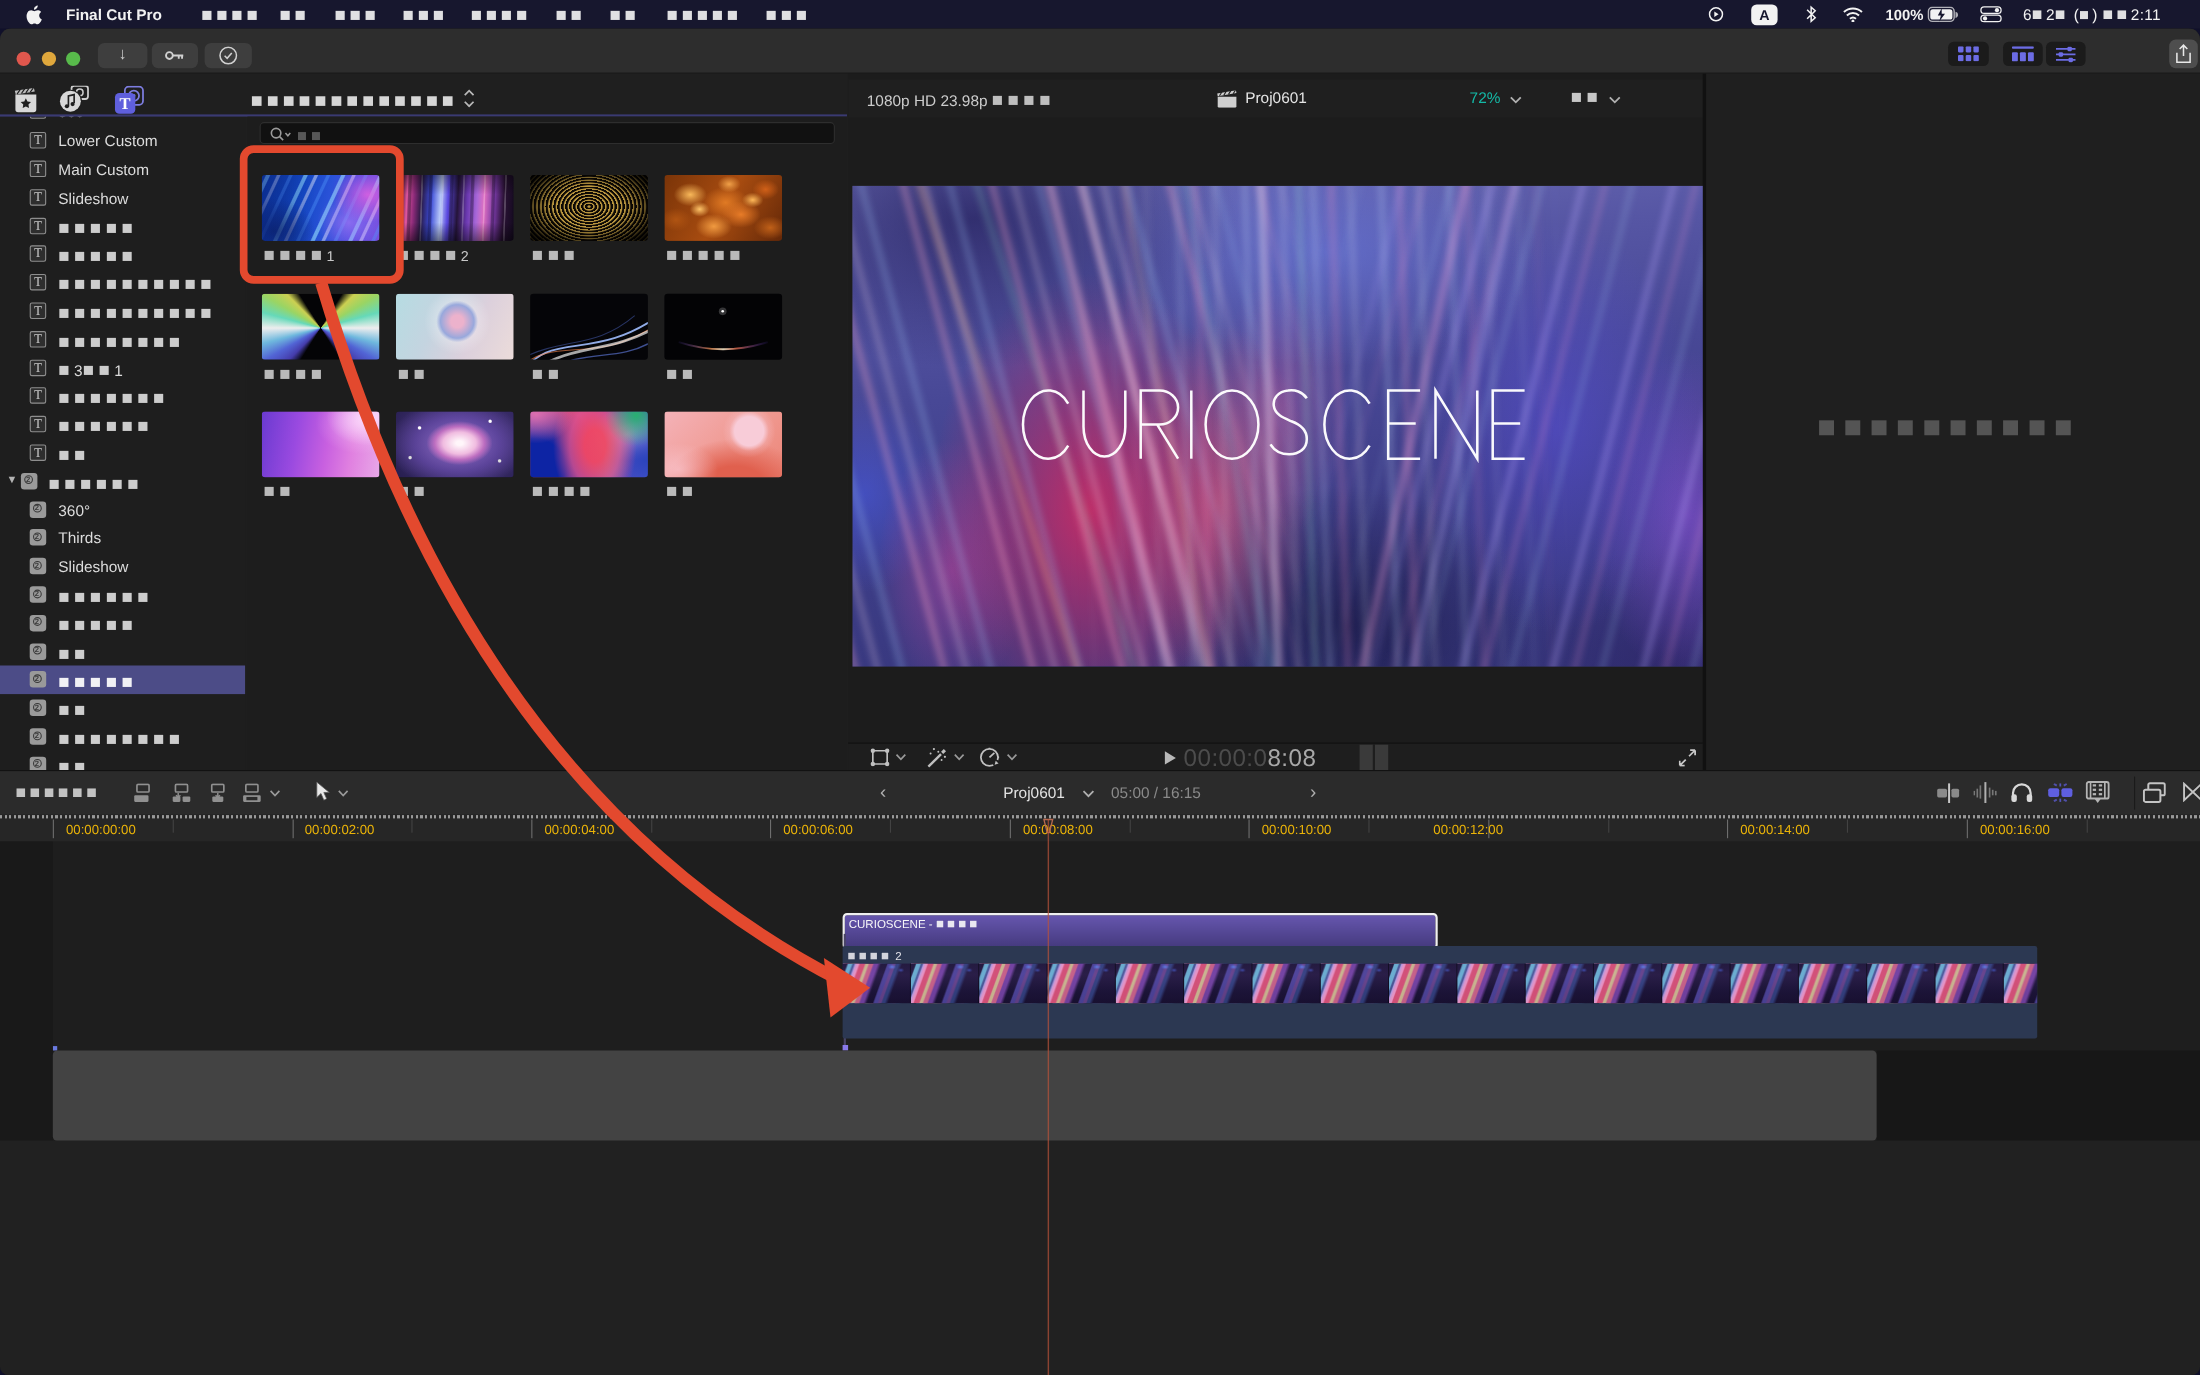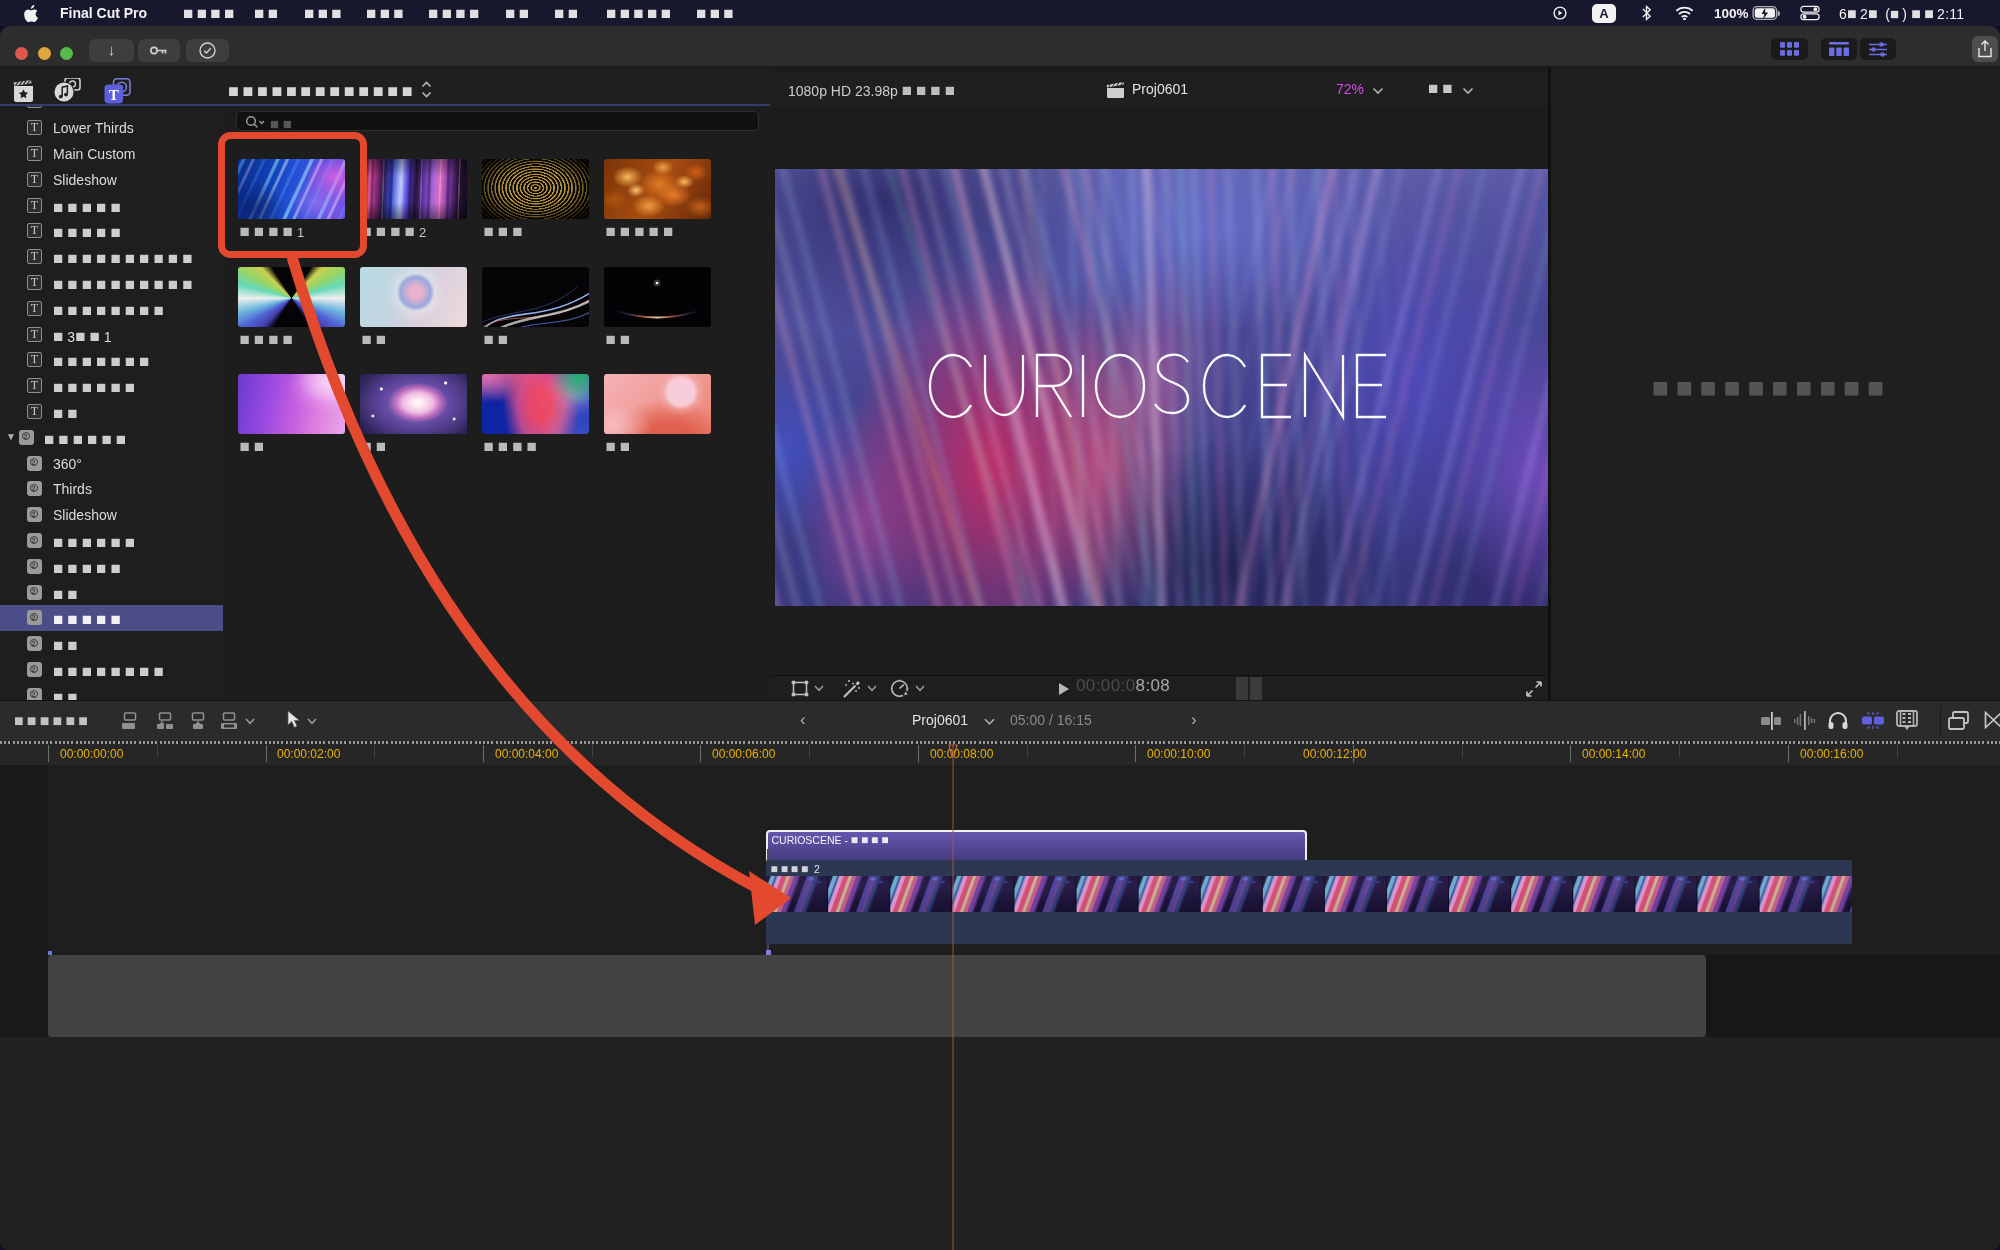--- a/index.html
+++ b/index.html
@@ -181,21 +181,21 @@
         </g>
       </svg>
   </div>
   <div id="sidebar">
     <div class="srow" style="top:-18.5px">
         <span class="ic">T</span>
         <span class="tx">360°</span>
       </div>
     <div class="srow" style="top:9.2px">
         <span class="ic">T</span>
-        <span class="tx">Lower Thirds</span>
+        <span class="tx">Lower Custom</span>
       </div>
     <div class="srow" style="top:35px">
         <span class="ic">T</span>
         <span class="tx">Main Custom</span>
       </div>
     <div class="srow" style="top:60.8px">
         <span class="ic">T</span>
         <span class="tx">Slideshow</span>
       </div>
     <div class="srow" style="top:86.6px">
@@ -362,21 +362,21 @@
     <div id="vtopbar">
       <div class="abs" style="left:17px;top:9px">1080p HD 23.98p <span class="jp" style="font-size:17px">■■■■</span></div>
       <svg class="abs" style="left:335px;top:10px" width="19" height="16" viewBox="0 0 19 16">
           <g fill="#cfcfcf">
             <path d="M1 6h17v8.5a1.5 1.5 0 0 1-1.5 1.5h-14A1.5 1.5 0 0 1 1 14.5z"></path>
             <path d="M1 5.5 0.6 3 17.6 0l.4 2.6z"></path>
             <path d="m2.6 5 2.2-3.4M6.6 4.5 8.8 1M10.8 3.8 13 .4M15 3.2 17.2 0" stroke="#1f1f1f" stroke-width="1"></path>
           </g>
         </svg>
       <div class="abs" style="left:361px;top:9px;color:#e4e4e4">Proj0601</div>
-      <div class="abs" style="left:565px;top:9px;color:#d946ef">72%</div>
+      <div class="abs" style="left:565px;top:9px;color:#14b8a6">72%</div>
       <svg class="abs" style="left:601px;top:15px" width="12" height="8" viewBox="0 0 12 8">
           <path d="m1.5 1.5 4.5 4.5 4.5-4.5" fill="none" stroke="#b0b0b0" stroke-width="1.7"></path>
         </svg>
       <div class="abs jp" style="left:657px;top:7px;font-size:17px;color:#d6d6d6">■■</div>
       <svg class="abs" style="left:691px;top:15px" width="12" height="8" viewBox="0 0 12 8">
           <path d="m1.5 1.5 4.5 4.5 4.5-4.5" fill="none" stroke="#b0b0b0" stroke-width="1.7"></path>
         </svg>
     </div>
     <div id="canvas">
       <div id="blobs"></div>
@@ -432,21 +432,21 @@
           <path d="M9.5 1.7v-1M17.3 9.5h1" stroke="#c0c0c0" stroke-width="1.6"></path>
           <path d="M13 16.5a7.8 7.8 0 0 0 4-4.5" fill="none" stroke="#1e1e1e" stroke-width="3"></path>
           <path d="m14.2 16.2 3.6-1 -2.6-2.7z" fill="#c0c0c0"></path>
         </svg>
       <svg class="abs" style="left:144px;top:9px" width="10" height="7" viewBox="0 0 10 7">
           <path d="m1 1 4 4.3L9 1" fill="none" stroke="#9a9a9a" stroke-width="1.5"></path>
         </svg>
       <svg class="abs" style="left:287px;top:6px" width="12" height="14" viewBox="0 0 12 14">
           <path d="M1 1v12l10-6z" fill="#b8b8b8"></path>
         </svg>
-      <div class="abs" style="left:305px;top:0px;font-size:17px;letter-spacing:.4px"><span style="color:#4c4c4c">00:00:0</span><span style="color:#a8a8a8">8:08</span></div>
+      <div class="abs" style="left:305px;top:0px;font-size:22px;letter-spacing:.4px"><span style="color:#4c4c4c">00:00:0</span><span style="color:#a8a8a8">8:08</span></div>
       <div class="abs" style="left:465px;top:1px;width:12px;height:26px;background:#3a3a3a"></div>
       <div class="abs" style="left:479px;top:1px;width:12px;height:26px;background:#3a3a3a"></div>
       <svg class="abs" style="left:755px;top:5px" width="16" height="16" viewBox="0 0 16 16">
           <g stroke="#c8c8c8" stroke-width="1.6" fill="none">
             <path d="M9.5 6.5 15 1m0 0h-4.5M15 1v4.5M6.5 9.5 1 15m0 0h4.5M1 15v-4.5"></path>
           </g>
         </svg>
     </div>
   </div>
   <div id="vdiv"></div>

